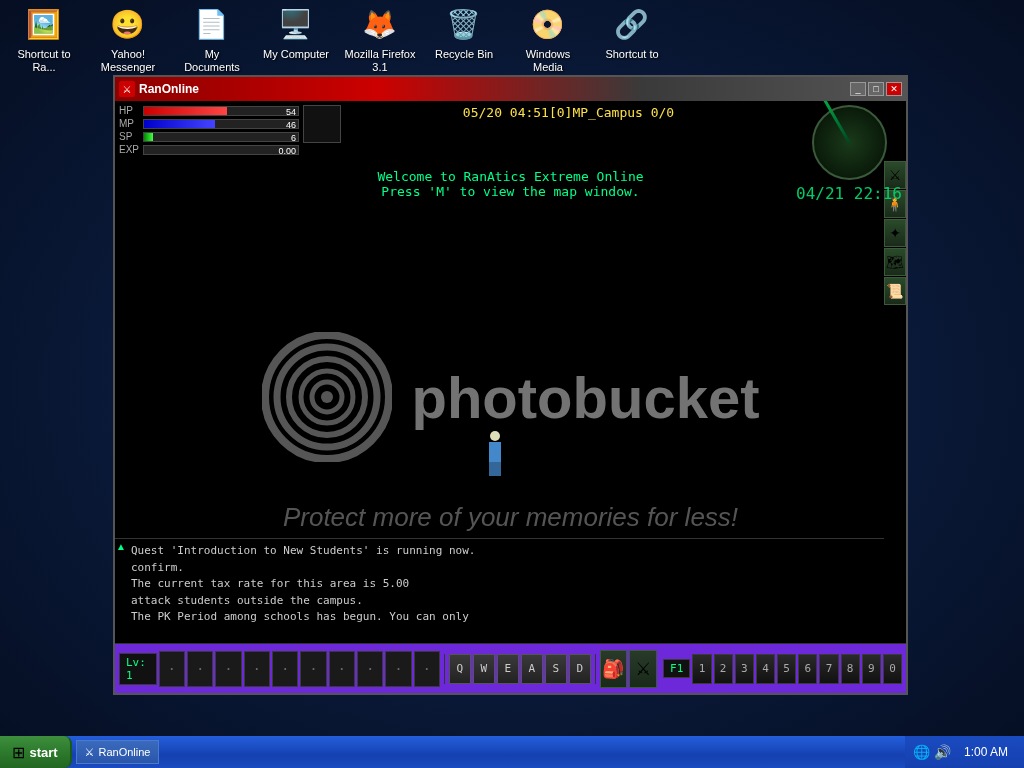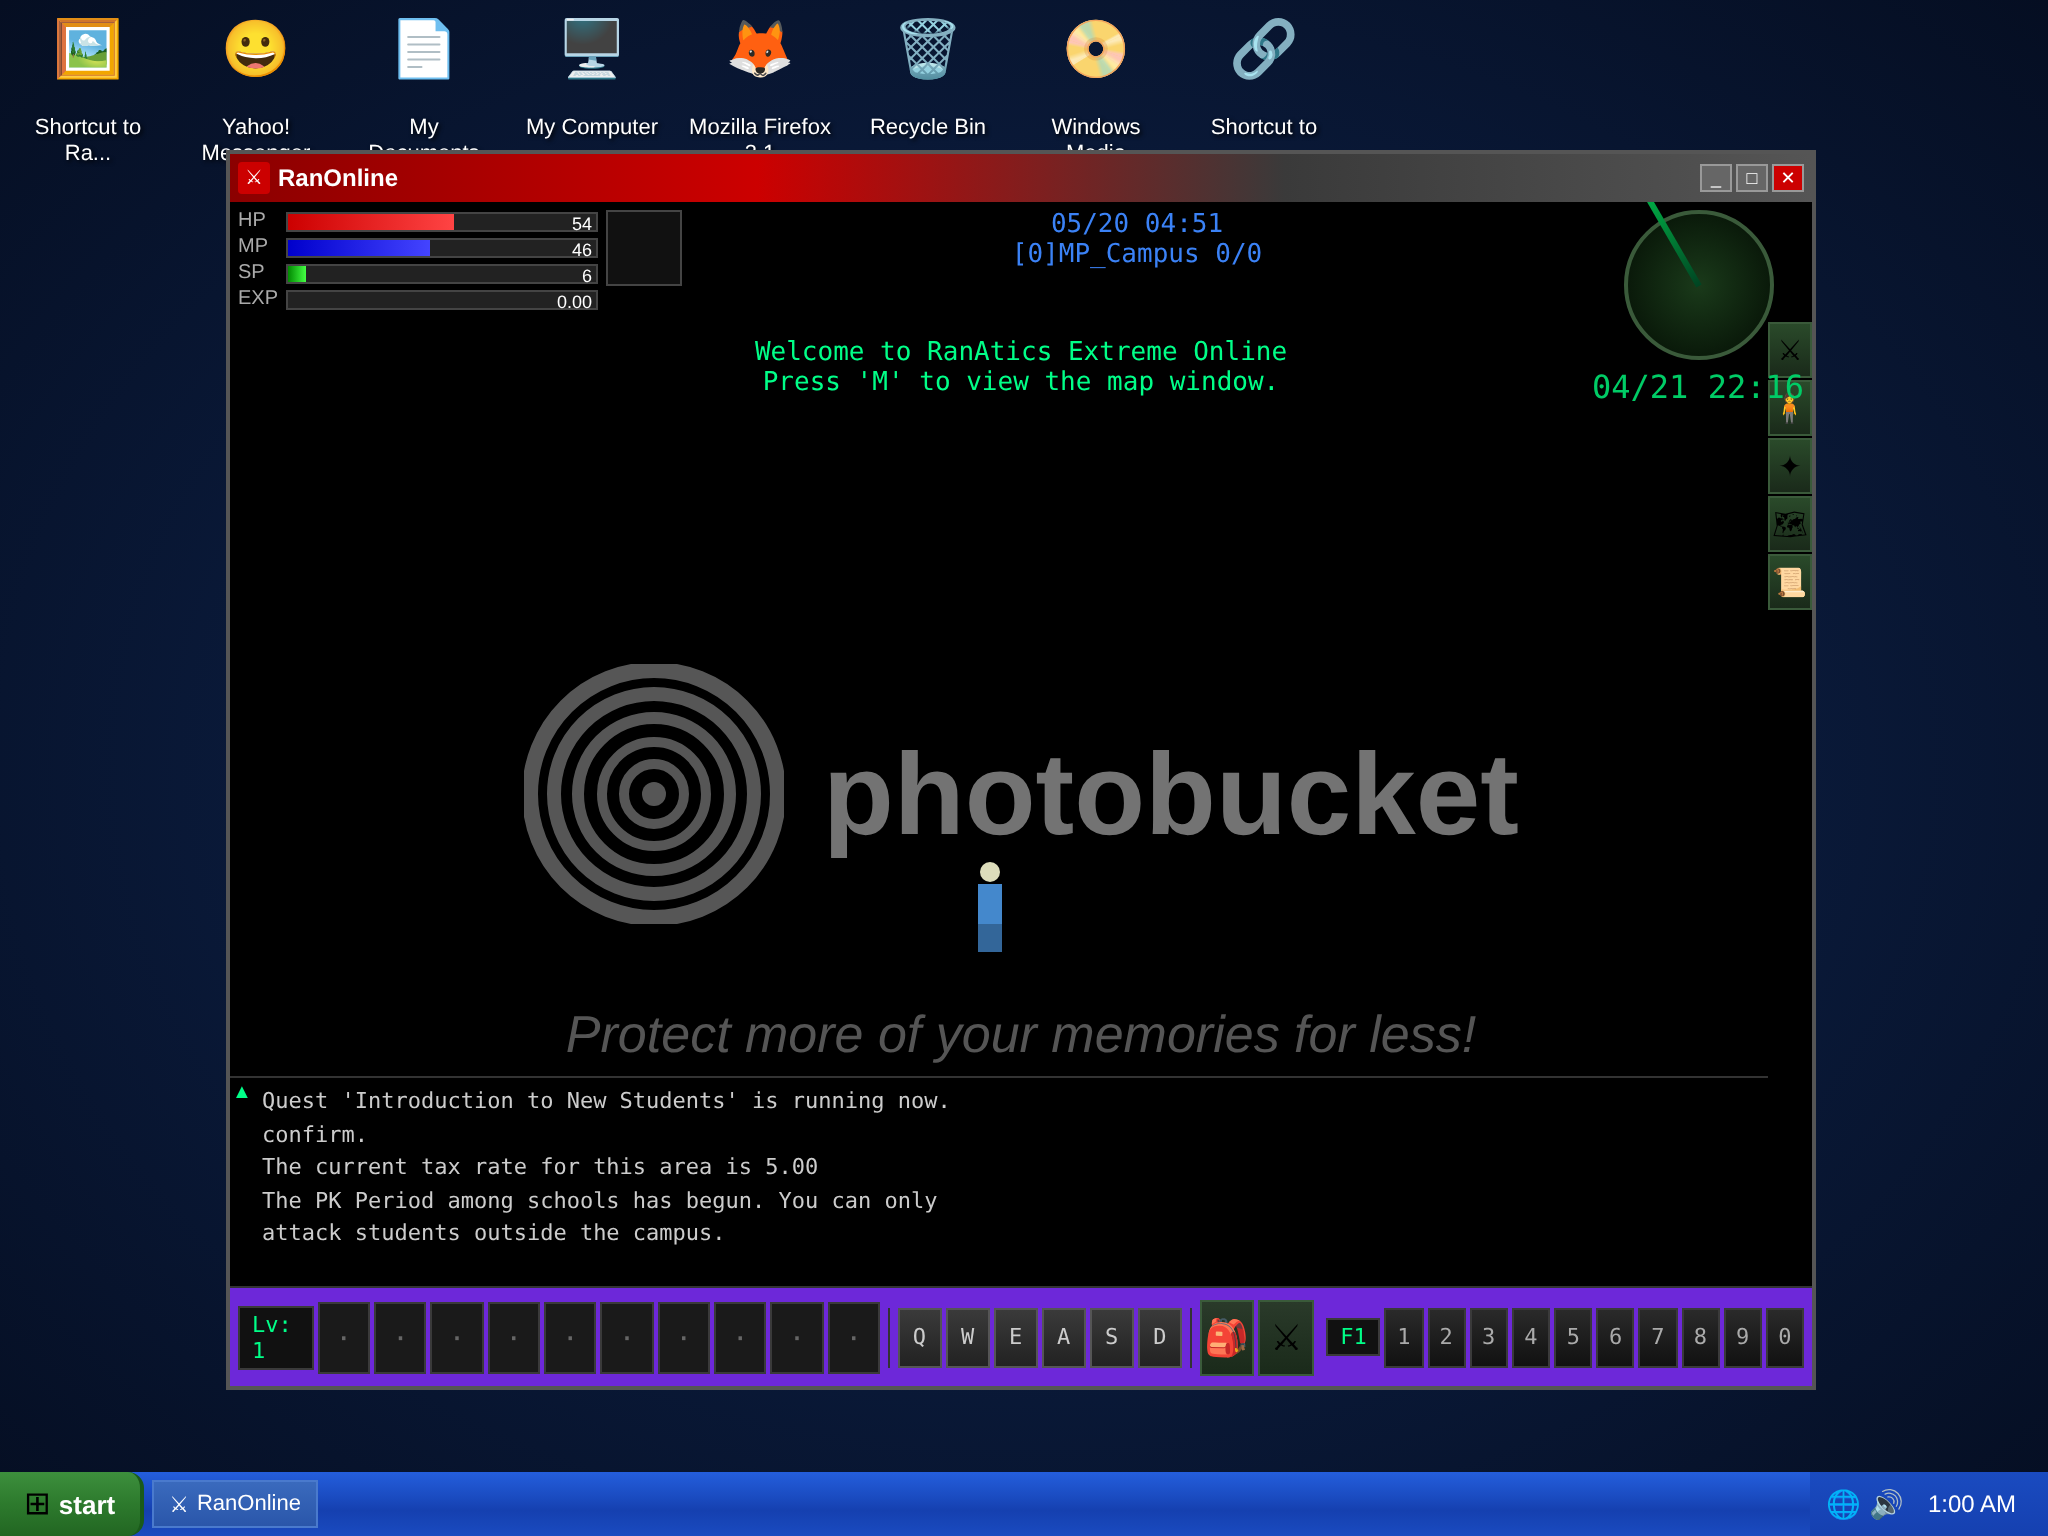--- a/index.html
+++ b/index.html
@@ -37,21 +37,21 @@
       display: flex;
       align-items: center;
       justify-content: center;
       font-size: 28px;
     }
     .desktop-icon .icon-label {
       color: white;
       font-size: 11px;
       text-align: center;
       text-shadow: 1px 1px 2px black;
-      margin-top: 14px;
+      margin-top: 4px;
       line-height: 1.2;
     }
 
     
     .game-window {
       position: absolute;
       top: 75px;
       left: 113px;
       width: 795px;
       height: 620px;
@@ -172,23 +172,23 @@
 
     .mini-map-box {
       width: 38px;
       height: 38px;
       background: #111;
       border: 1px solid #444;
     }
 
     .hud-center {
       display: flex;
-      flex-direction: column;
-      align-items: center;
-      color: #3b82f6;
+      flex-direction: row;
+      align-items: center;
+      color: #fde047;
       font-size: 13px;
       font-family: monospace;
     }
 
     .compass-area {
       display: flex;
       flex-direction: column;
       align-items: center;
     }
     .compass {
@@ -684,22 +684,22 @@
     </div>
 
     <div class="chat-area">
       <div class="chat-scroll-indicator">
         <span class="scroll-arrow">▲</span>
       </div>
       <div class="chat-messages">
         <div class="chat-msg">Quest 'Introduction to New Students' is running now.</div>
         <div class="chat-msg">confirm.</div>
         <div class="chat-msg">The current tax rate for this area is 5.00</div>
+        <div class="chat-msg">attack students outside the campus.</div>
         <div class="chat-msg">The PK Period among schools has begun. You can only</div>
-        <div class="chat-msg">attack students outside the campus.</div>
       </div>
       <div class="chat-tabs">
         <div class="chat-tab active">All</div>
         <div class="chat-tab">Whispe</div>
         <div class="chat-tab">Party</div>
         <div class="chat-tab">Club</div>
         <div class="chat-tab">League</div>
         <div class="chat-tab">Syste</div>
       </div>
     </div>

